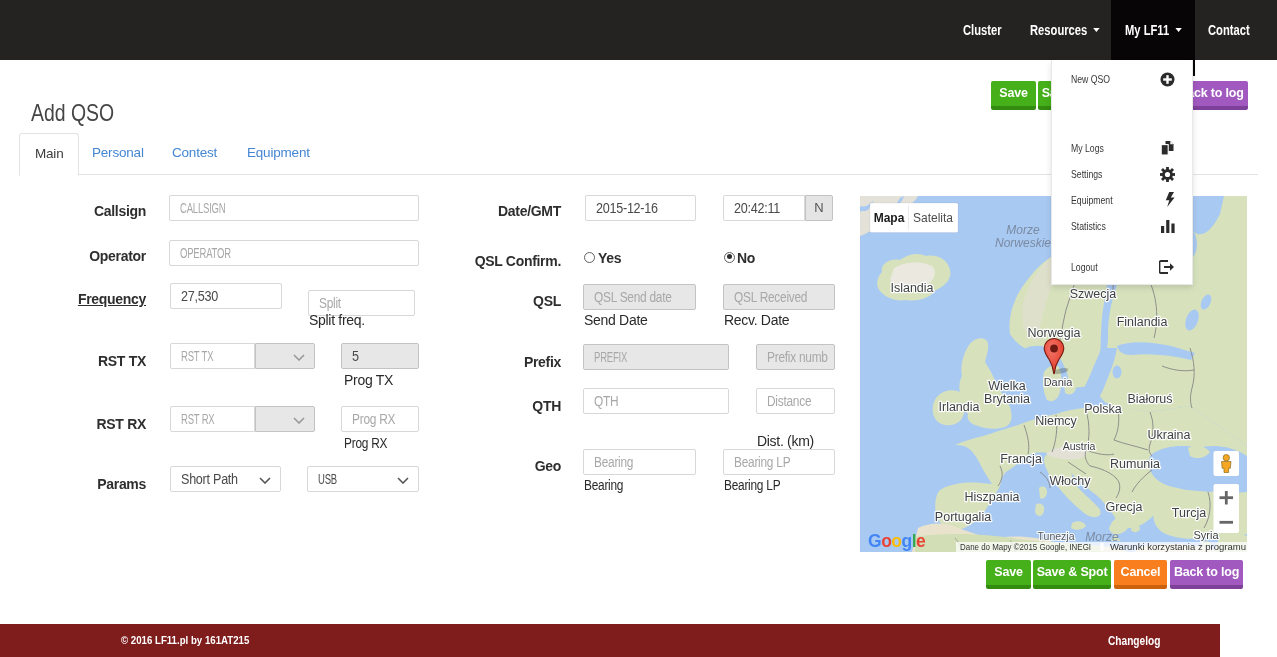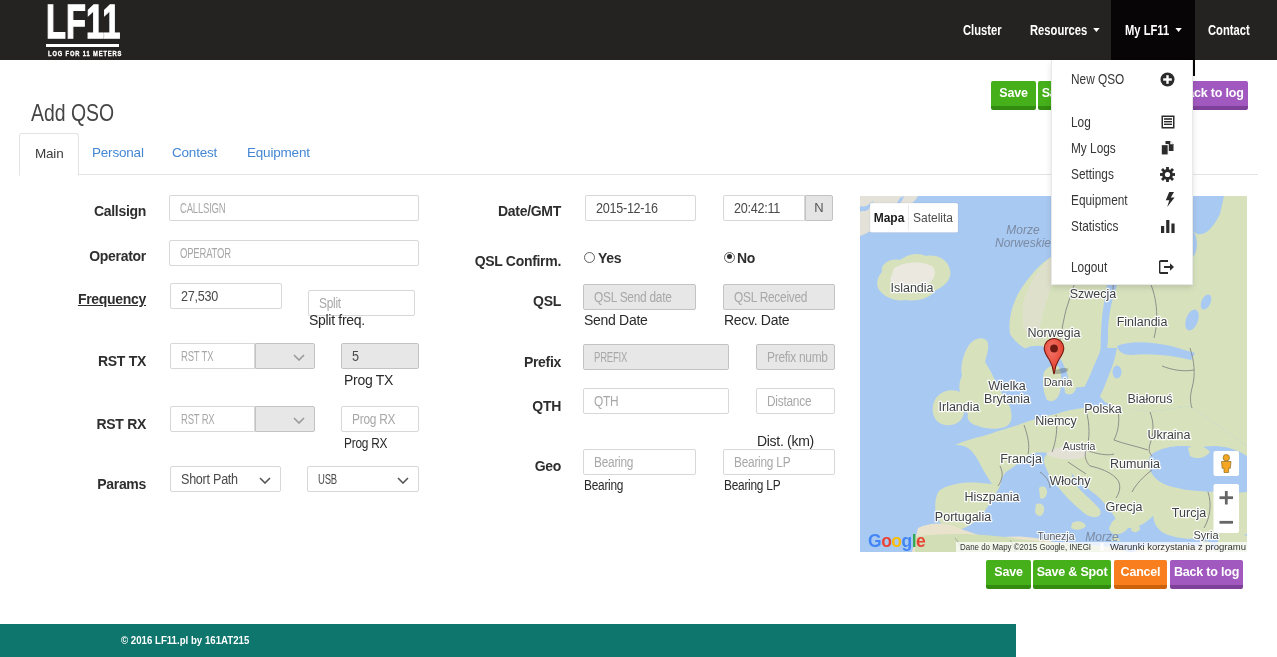--- a/index.html
+++ b/index.html
@@ -34,39 +34,34 @@
 .radio { position:absolute; width:11px; height:11px; border:1.3px solid #5f5f5f; border-radius:50%; background:#fff; }
 .radio.sel::after { content:""; position:absolute; left:1.7px; top:1.7px; width:5px; height:5px; background:#2e2e2e; border-radius:50%; }
 .rlbl { position:absolute; font-weight:bold; font-size:14px; letter-spacing:-0.3px; color:#2e2e2e; }
 
 .btn { position:absolute; height:29px; color:#fff; font-weight:bold; font-size:12.5px; letter-spacing:-0.2px; text-align:center; line-height:24px; border-radius:2px; }
 .btn.green { background:#45b019; border-bottom:4px solid #338c0f; }
 .btn.orange { background:#f97e1e; border-bottom:4px solid #cd620d; }
 .btn.purple { background:#a159bf; border-bottom:4px solid #7e4099; }
 
 .dropdown { position:absolute; left:1051px; top:60px; width:142px; height:225px; background:#fff; border:1px solid #e8e8e8; border-top:none; box-shadow:0 3px 6px rgba(0,0,0,.12); z-index:10; }
-.ditem { position:absolute; left:0; width:100%; height:26px; line-height:26px; font-size:15px; color:#373737; padding-left:19px; }
+.ditem { position:absolute; left:0; width:100%; height:26px; line-height:26px; font-size:11px; color:#373737; padding-left:19px; }
 .ditem .sx { display:inline-block; transform:scaleX(0.79); transform-origin:0 50%; white-space:nowrap; }
 .dicon { position:absolute; right:17px; }
 
-.footer { position:absolute; left:0; top:624px; width:1016px; height:33px; background:#0f766e; }
+.footer { position:absolute; left:0; top:624px; width:1220px; height:33px; background:#7f1d1d; }
 .footer .left { position:absolute; left:121px; top:0; height:33px; line-height:33px; color:#fff; font-weight:bold; font-size:11.5px; }
 .footer .right { position:absolute; left:1108px; top:0; height:33px; line-height:33px; color:#fff; font-weight:bold; font-size:13px; }
 
 .map { position:absolute; left:860px; top:196px; width:387px; height:356px; overflow:hidden; background:#a7c9f2; }
 </style>
 </head>
 <body>
 
 <div class="navbar">
-  <div class="logo">
-    <div class="lf">LF11</div>
-    <div class="rule"></div>
-    <div class="sub">LOG FOR 11 METERS</div>
-  </div>
   <div class="navitem" style="left:963px;"><span class="sx">Cluster</span></div>
   <div class="navitem" style="left:1030px;"><span class="sx">Resources&nbsp;<span class="caret"></span></span></div>
   <div class="navitem" style="left:1111px; width:84px; background:#070505;"><span class="sx" style="margin-left:14px;">My LF11&nbsp;<span class="caret"></span></span></div>
   <div class="navitem" style="left:1208px;"><span class="sx">Contact</span></div>
 </div>
 
 <div class="h2"><span class="sx">Add QSO</span></div>
 <div class="tabs-line"></div>
 <div class="tab active" style="left:19px;">Main</div>
 <div class="tab" style="left:77px;">Personal</div>
@@ -326,29 +321,20 @@
 </div>
 
 <div class="dropdown">
   <div class="ditem" style="top:6px;"><span class="sx">New QSO</span>
     <svg class="dicon" width="15" height="15" viewBox="0 0 15 15" style="top:6px;">
         <circle cx="7.5" cy="7.5" r="7" fill="#2b2b2b"></circle>
         <rect x="6.3" y="3.2" width="2.4" height="8.6" fill="#fff"></rect>
         <rect x="3.2" y="6.3" width="8.6" height="2.4" fill="#fff"></rect>
       </svg>
   </div>
-  <div class="ditem" style="top:49px;"><span class="sx">Log</span>
-    <svg class="dicon" width="14" height="14" viewBox="0 0 14 14" style="top:6px;">
-        <rect x="0.5" y="0.5" width="13" height="13" fill="#2b2b2b"></rect>
-        <rect x="2" y="2" width="10" height="10" fill="#fff"></rect>
-        <rect x="3" y="3.2" width="8" height="1.6" fill="#2b2b2b"></rect>
-        <rect x="3" y="6" width="8" height="1.4" fill="#2b2b2b"></rect>
-        <rect x="3" y="8.6" width="8" height="1.4" fill="#2b2b2b"></rect>
-      </svg>
-  </div>
   <div class="ditem" style="top:101px;"><span class="sx">Settings</span>
     <svg class="dicon" width="15" height="15" viewBox="0 0 15 15" style="top:6px;">
         <g fill="#2b2b2b">
           <circle cx="7.5" cy="7.5" r="5.4"></circle>
           <g>
             <rect x="6.1" y="-0.3" width="2.8" height="3.4"></rect>
             <rect x="6.1" y="-0.3" width="2.8" height="3.4" transform="rotate(45 7.5 7.5)"></rect>
             <rect x="6.1" y="-0.3" width="2.8" height="3.4" transform="rotate(90 7.5 7.5)"></rect>
             <rect x="6.1" y="-0.3" width="2.8" height="3.4" transform="rotate(135 7.5 7.5)"></rect>
             <rect x="6.1" y="-0.3" width="2.8" height="3.4" transform="rotate(180 7.5 7.5)"></rect>

